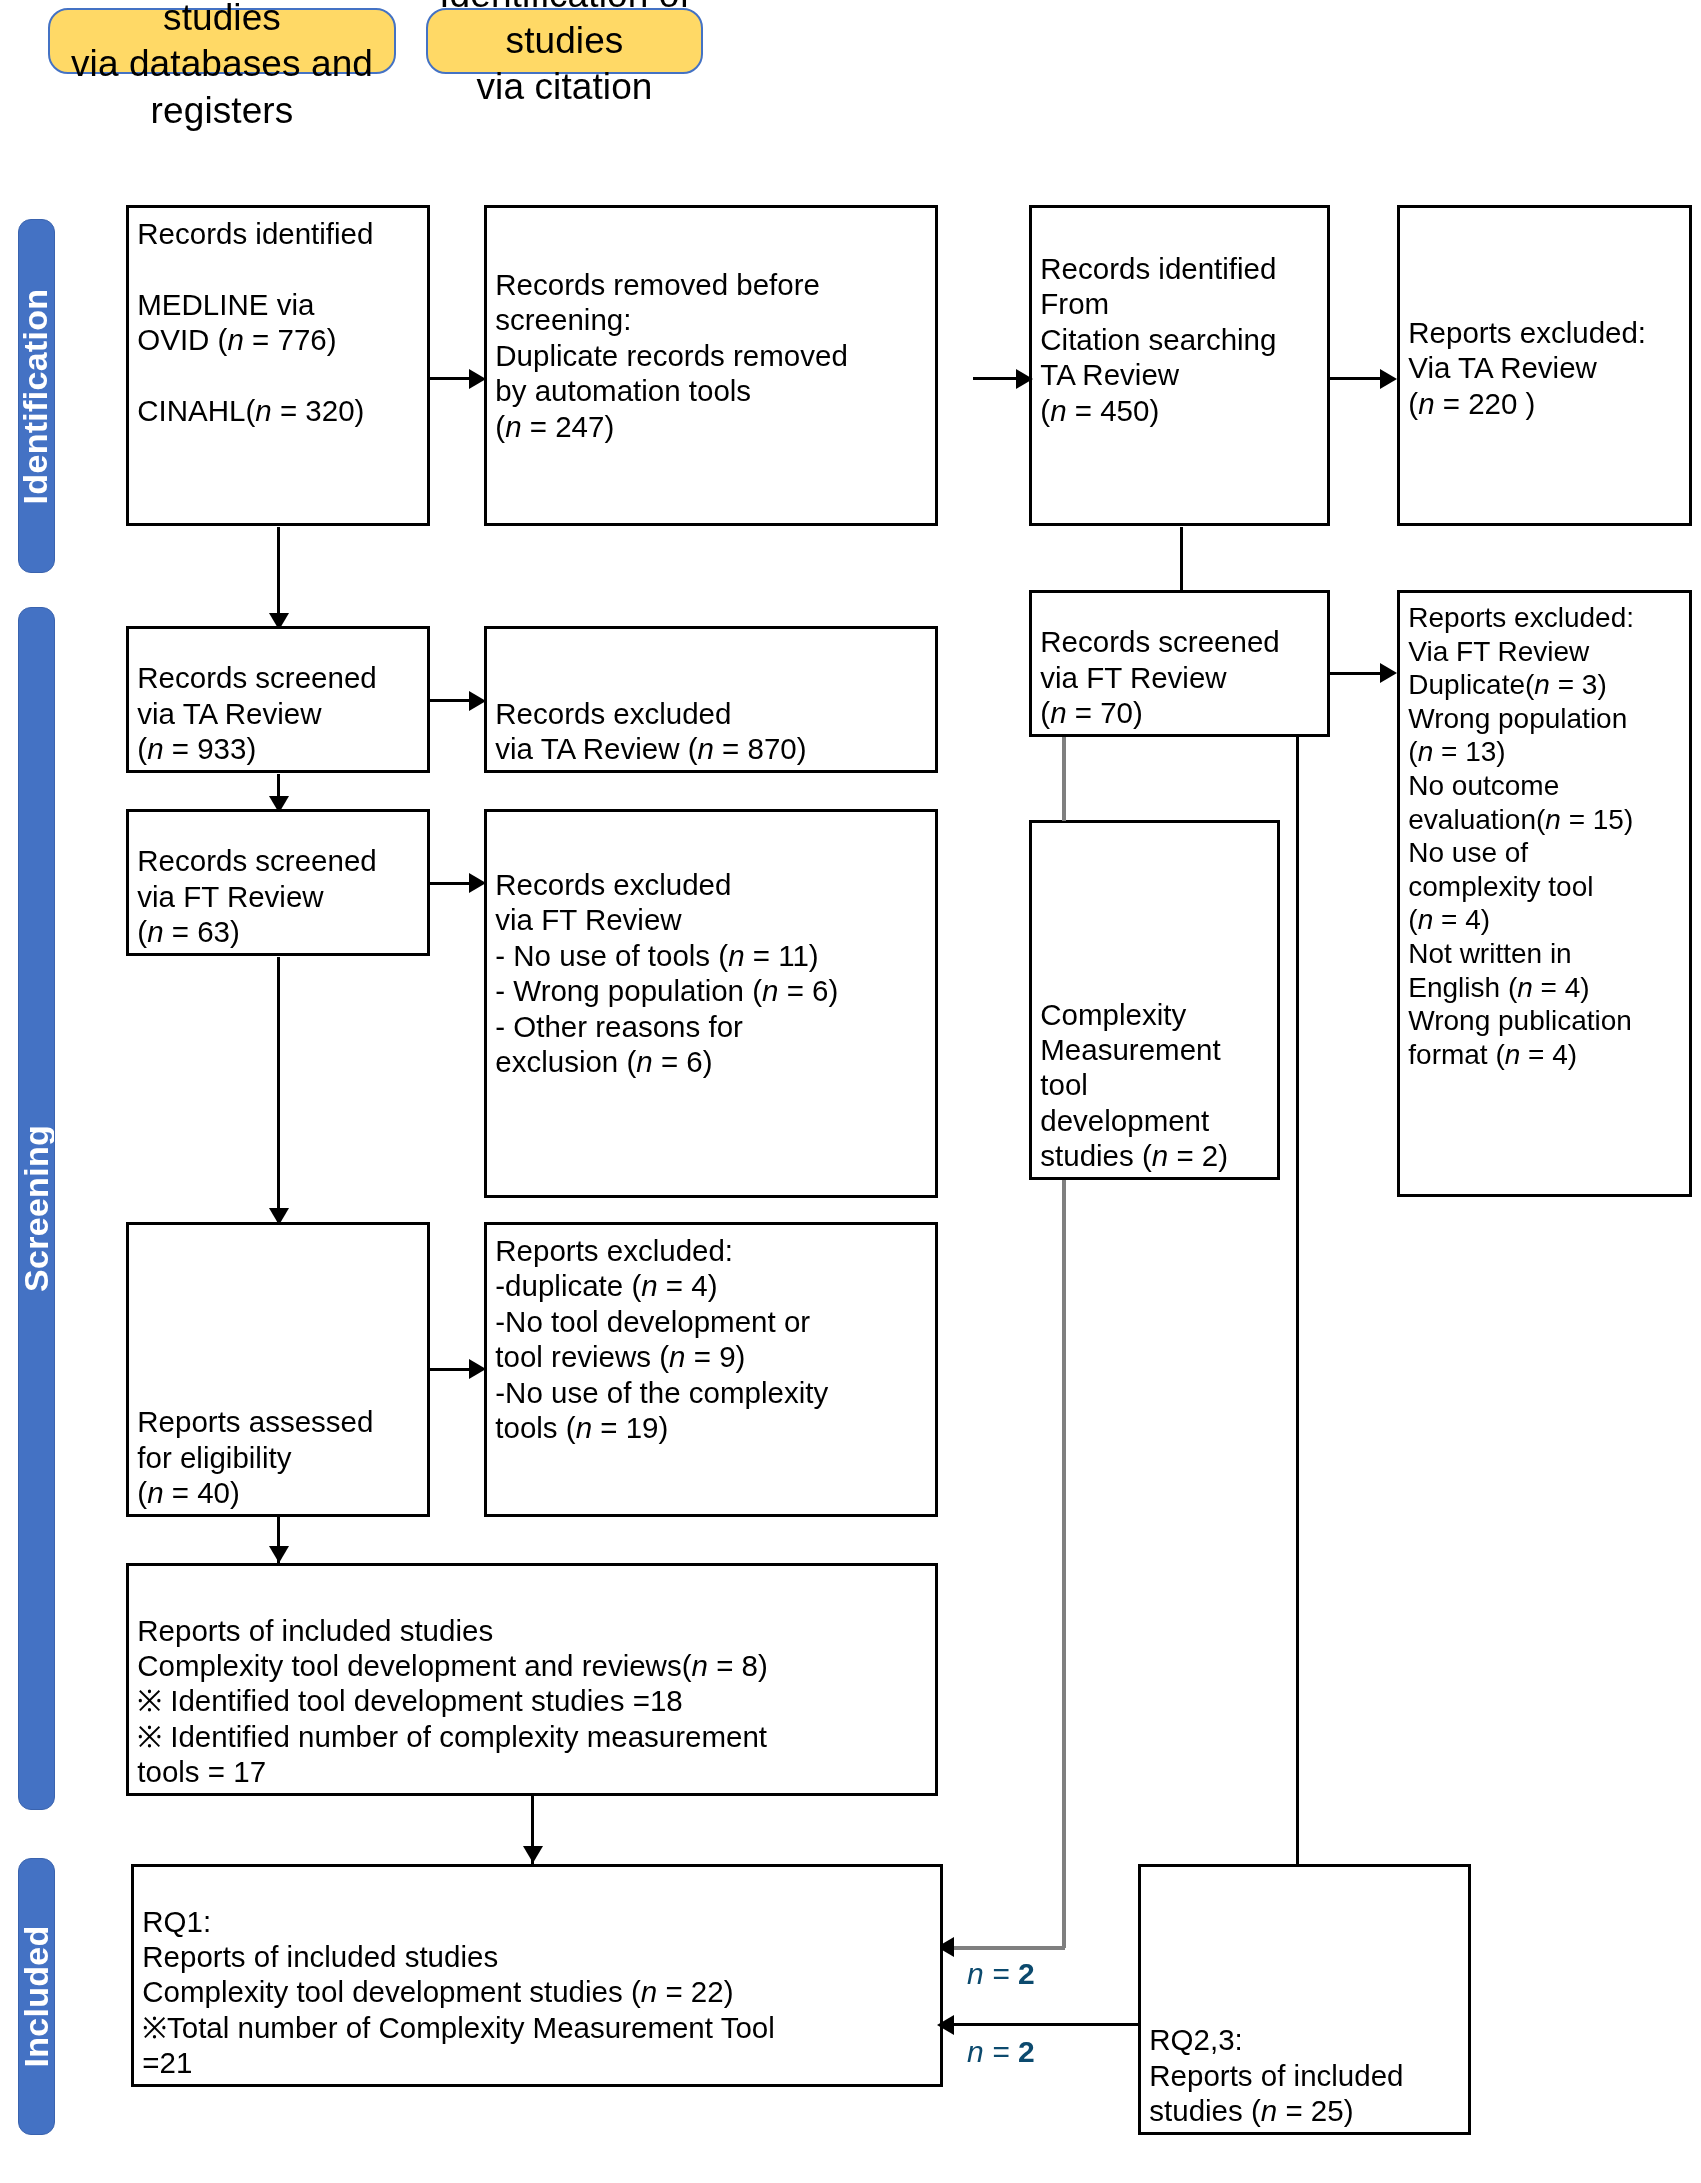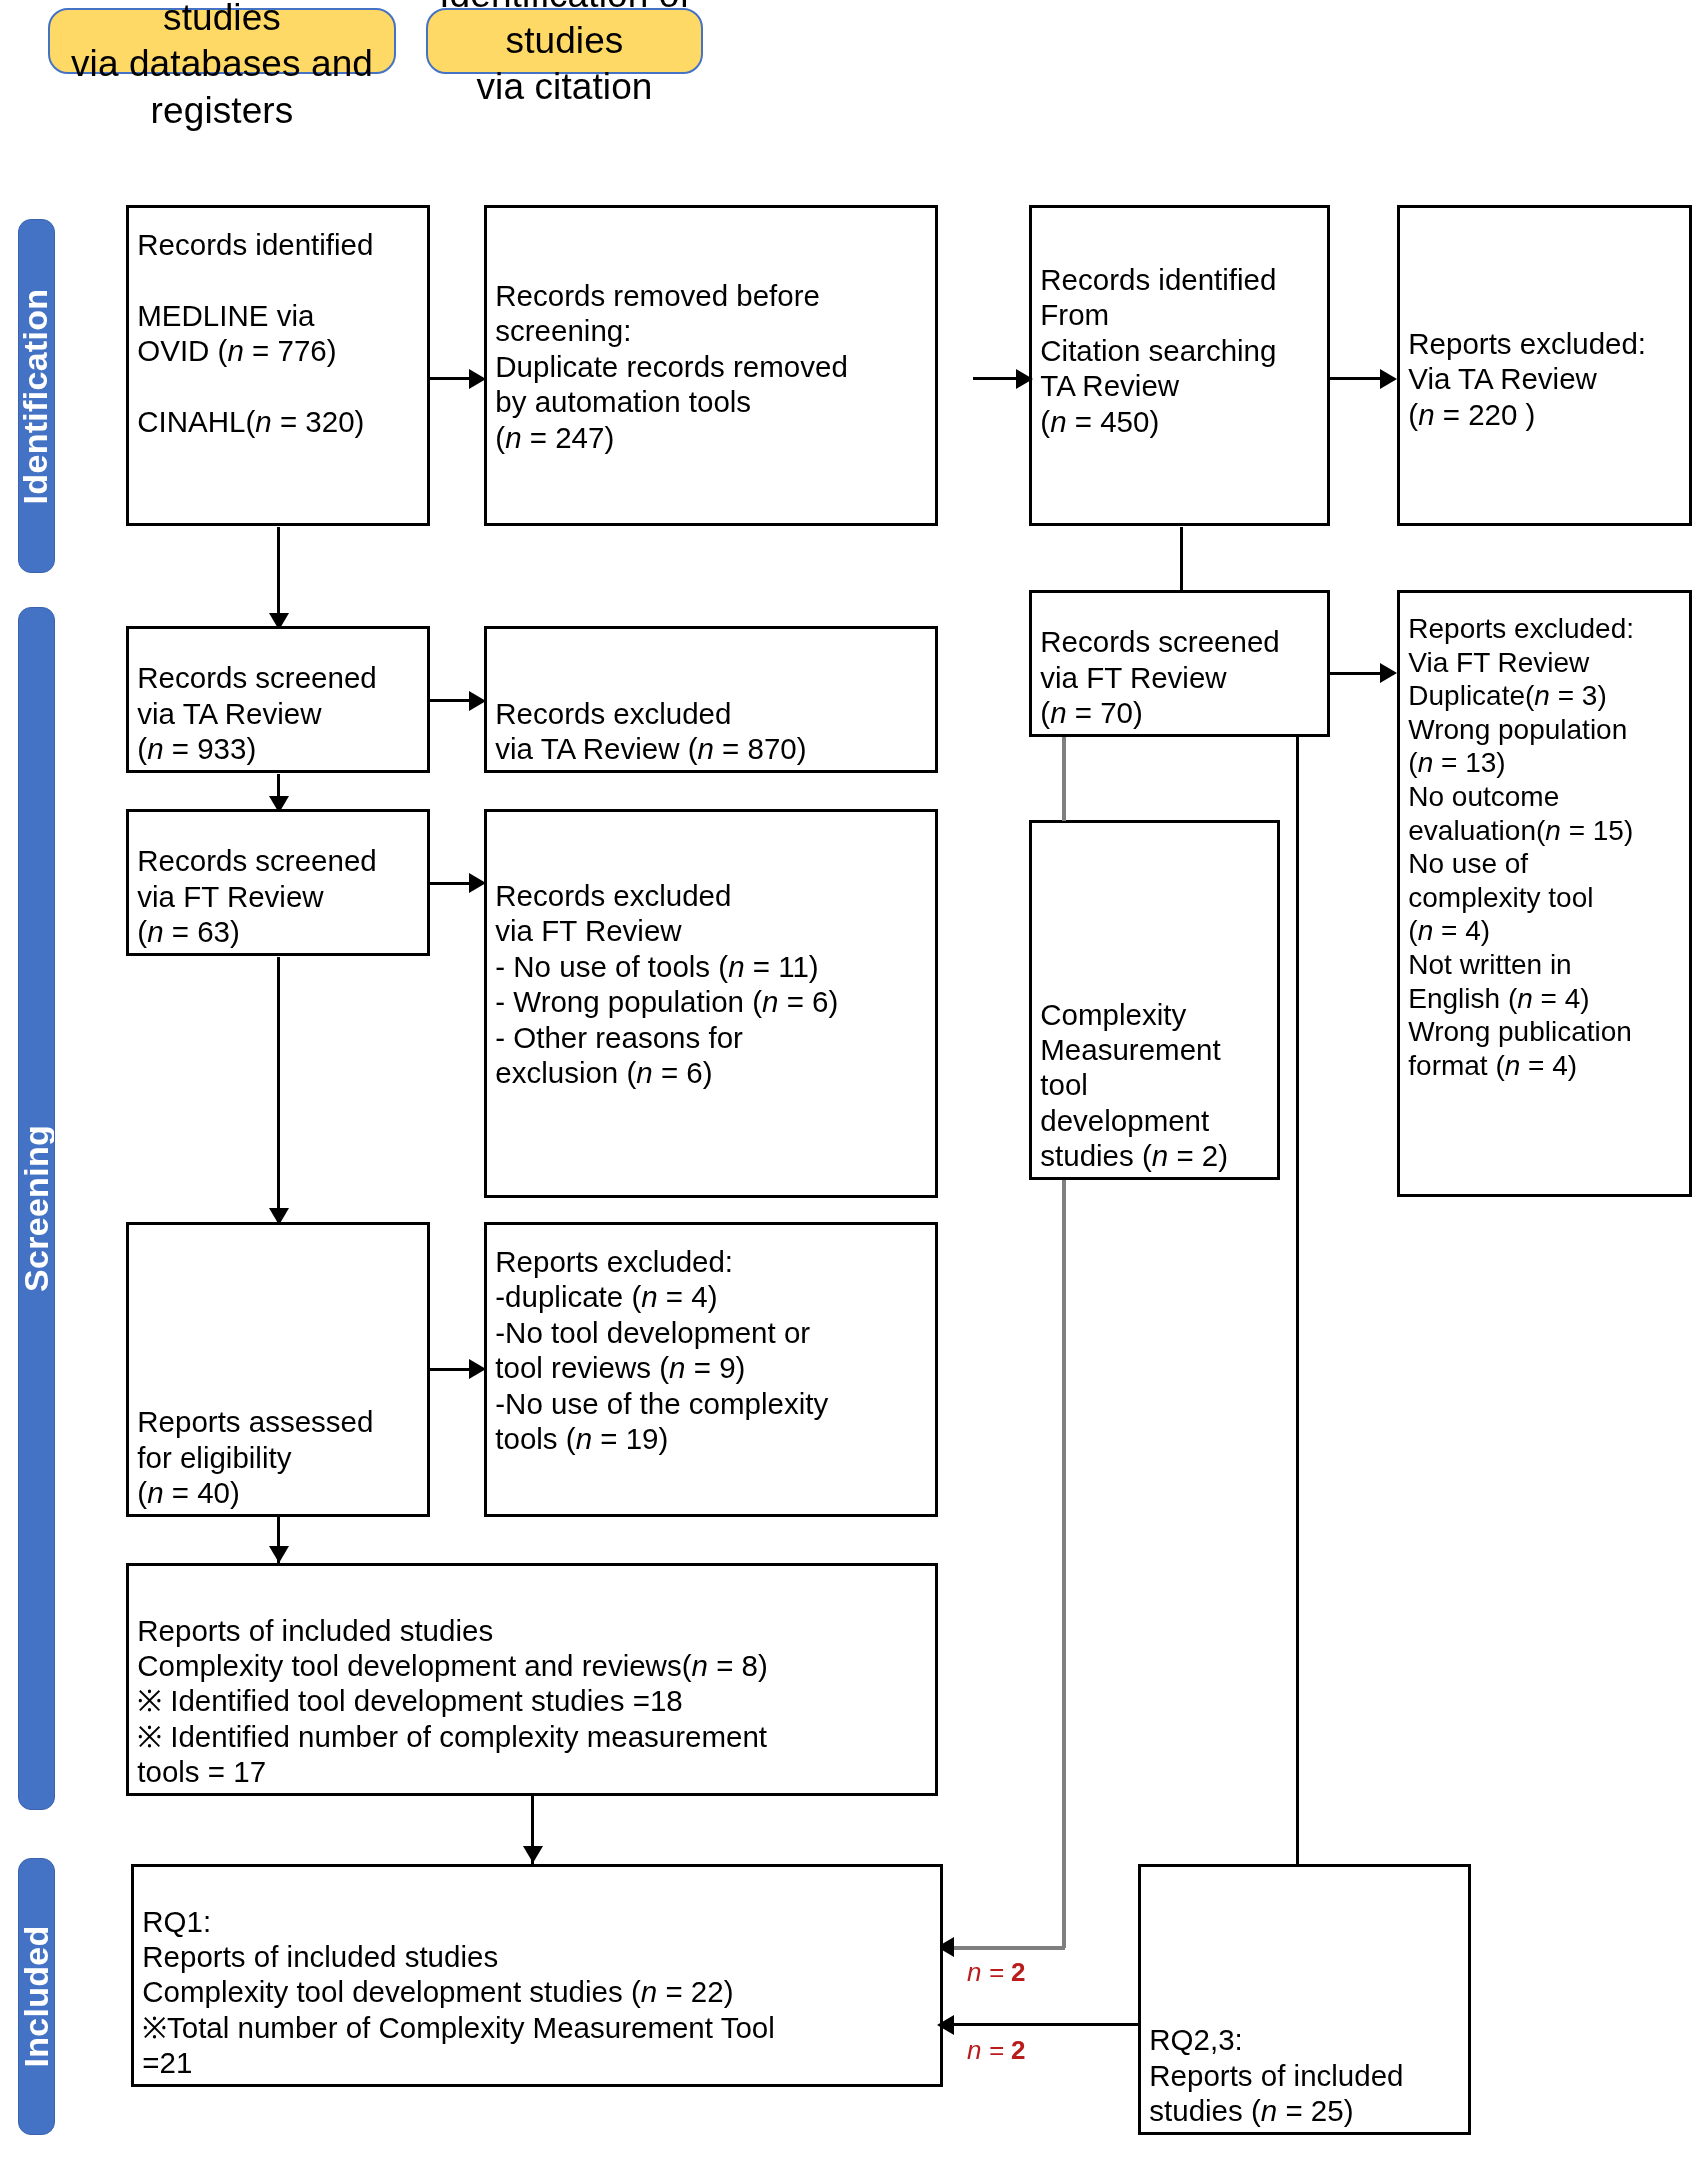--- a/index.html
+++ b/index.html
@@ -51,21 +51,21 @@
   }
 
   
   .fbox{
     background:#ffffff;
     border:3.5px solid #000000;
     display:flex;
     align-items:flex-end;
     padding:3.5px 8.3px;
   }
-  .fbox.top{align-items:flex-start;padding-top:19px;}
+  .fbox.top{align-items:flex-start;padding-top:8px;}
   .fbox .txt{
     font-size:29.5px;
     line-height:1.20;
     color:#000;
     white-space:pre-line;
     width:100%;
   }
   .fbox .txt.sm{font-size:28px;}
   em.n{font-style:italic;}
   b.v{font-weight:normal;}
@@ -89,22 +89,22 @@
     border-left:17.7px solid #000;
   }
   .arrow-left{
     position:absolute;width:0;height:0;
     border-top:10px solid transparent;
     border-bottom:10px solid transparent;
     border-right:17.7px solid #000;
   }
   .edge-label{
     position:absolute;
-    font-size:26px;
-    color:#b91c1c;
+    font-size:30px;
+    color:#0c4a6e;
     font-style:italic;
     white-space:nowrap;
   }
   .edge-label b{font-style:normal;font-weight:bold;}
 </style>
 </head>
 <body>
 
 <div id="root">
 

